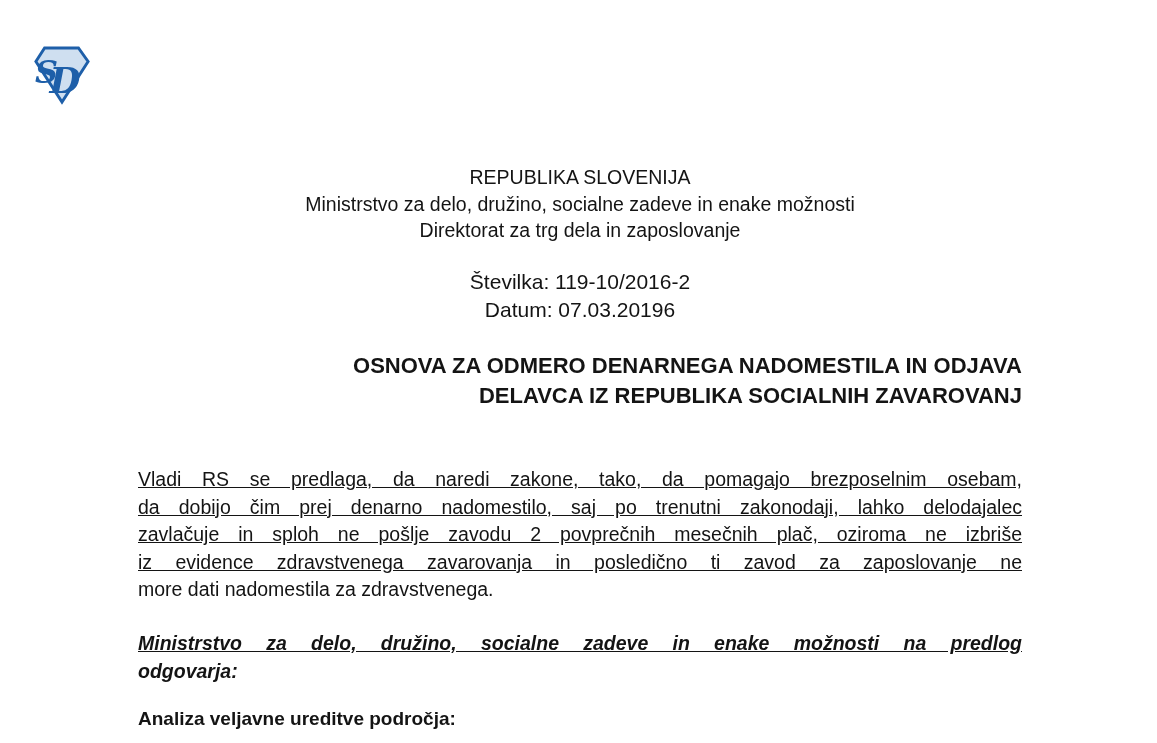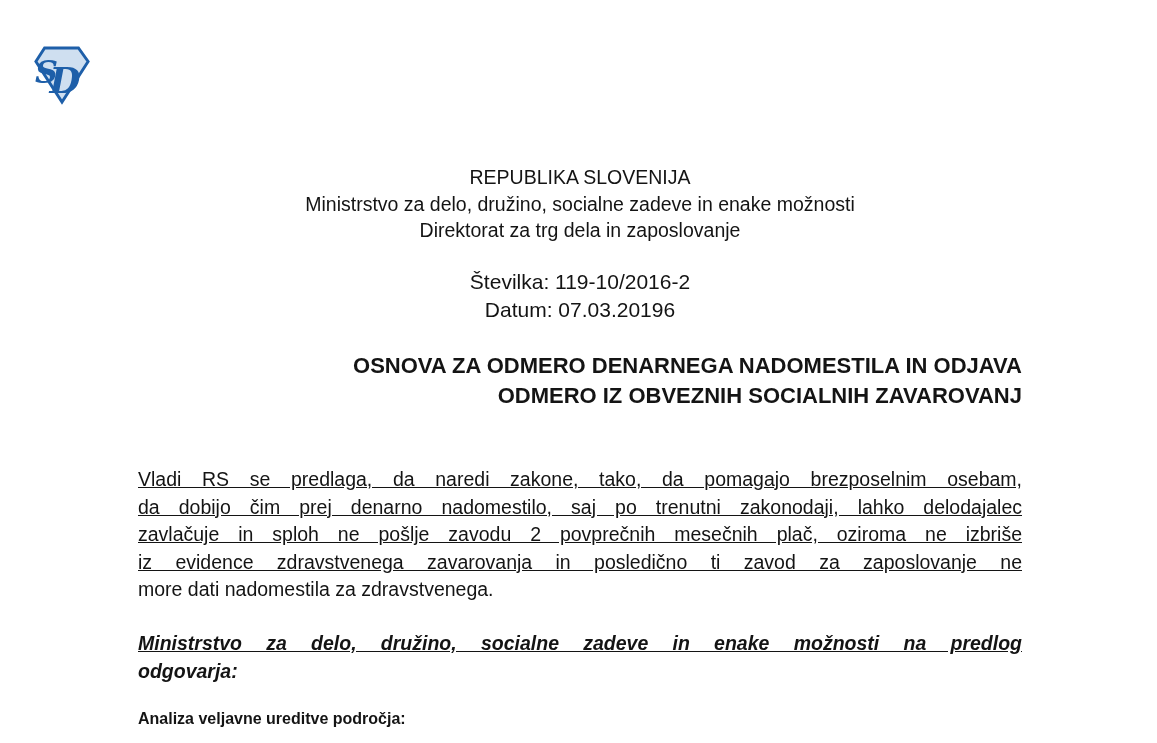--- a/index.html
+++ b/index.html
@@ -30,21 +30,21 @@
     top: 351px;
     text-align: right;
     font-weight: 700;
     font-size: 22px;
     line-height: 30px;
   }
   .para { font-size: 19.5px; line-height: 27.6px; }
   .para1 { top: 466px; }
   .para2 { top: 630px; font-style: italic; font-weight: 700; }
   .jline { text-align: justify; text-align-last: justify; text-decoration: underline; }
-  .section-heading { top: 706px; font-weight: 700; font-size: 16px; line-height: 26px; }
+  .section-heading { top: 706px; font-weight: 700; font-size: 19px; line-height: 26px; }
 </style>
 </head>
 <body>
 
 <div id="page">
 
   <svg class="logo" viewBox="0 0 60 62" aria-hidden="true">
     <polygon class="gem" points="12,3 47,3 57,17 30,59 3,17" fill="#cfdff0"></polygon>
     <text class="logo-letter s" x="2" y="39" fill="#1e5fa9">S</text>
     <text class="logo-letter d" x="17" y="50" fill="#1e5fa9">D</text>
@@ -56,21 +56,21 @@
     <div>Direktorat za trg dela in zaposlovanje</div>
   </div>
 
   <div class="block meta">
     <div>Številka: 119-10/2016-2</div>
     <div>Datum: 07.03.20196</div>
   </div>
 
   <div class="block doc-title">
     <div>OSNOVA ZA ODMERO DENARNEGA NADOMESTILA IN ODJAVA</div>
-    <div>ODMERO IZ OBVEZNIH SOCIALNIH ZAVAROVANJ</div>
+    <div>DELAVCA IZ REPUBLIKA SOCIALNIH ZAVAROVANJ</div>
   </div>
 
   <div class="block para para1">
     <div class="jline">Vladi RS se predlaga, da naredi zakone, tako, da pomagajo brezposelnim osebam,</div>
     <div class="jline">da dobijo čim prej denarno nadomestilo, saj po trenutni zakonodaji, lahko delodajalec</div>
     <div class="jline">zavlačuje in sploh ne pošlje zavodu 2 povprečnih mesečnih plač, oziroma ne izbriše</div>
     <div class="jline">iz evidence zdravstvenega zavarovanja in posledično ti zavod za zaposlovanje ne</div>
     <div>more dati nadomestila za zdravstvenega.</div>
   </div>
 

